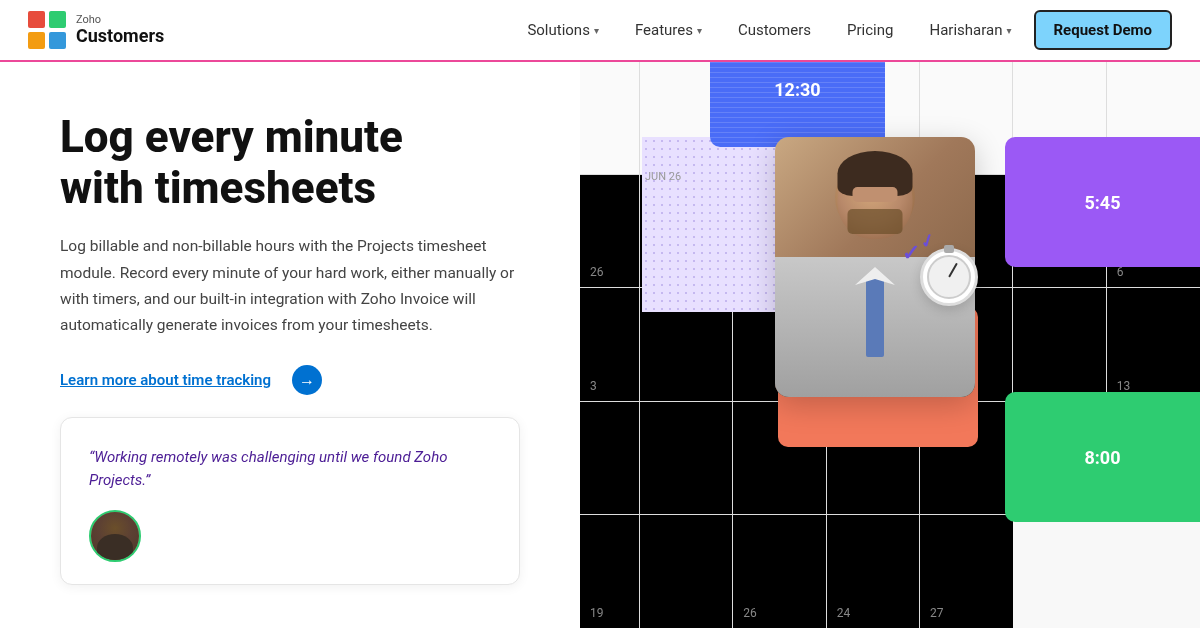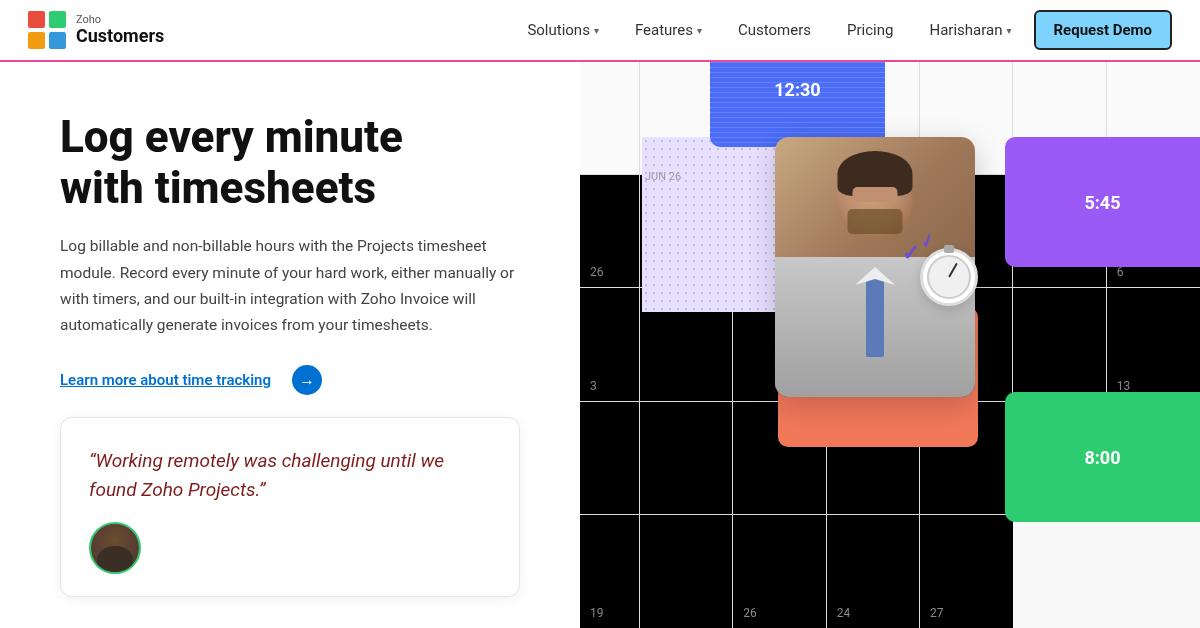--- a/index.html
+++ b/index.html
@@ -51,21 +51,21 @@
       width: 30px; height: 30px; border-radius: 50%; background: #0071d1;
       display: flex; align-items: center; justify-content: center;
       color: #fff; font-size: 16px; flex-shrink: 0;
     }
 
     
     .testimonial {
       background: #fff; border: 1px solid #e5e5e5; border-radius: 12px;
       padding: 28px 28px 22px; max-width: 460px; box-shadow: 0 2px 12px rgba(0,0,0,0.06);
     }
-    .testimonial-quote { font-size: 19px; font-style: italic; color: #7f1d1d; line-height: 1.55; margin-bottom: 18px; }
+    .testimonial-quote { font-size: 15px; font-style: italic; color: #4c1d95; line-height: 1.55; margin-bottom: 18px; }
     .testimonial-author { display: flex; align-items: center; gap: 14px; }
     .avatar-circle {
       width: 52px; height: 52px; border-radius: 50%; overflow: hidden;
       border: 2px solid #2ecc71; flex-shrink: 0;
       background: #8B7355; display: flex; align-items: center; justify-content: center;
     }
     .avatar-person {
       width: 52px; height: 52px;
       background: radial-gradient(circle at 50% 35%, #6B4F2A 0%, #5C4033 40%, #4a3728 100%);
       position: relative; border-radius: 50%; overflow: hidden;

